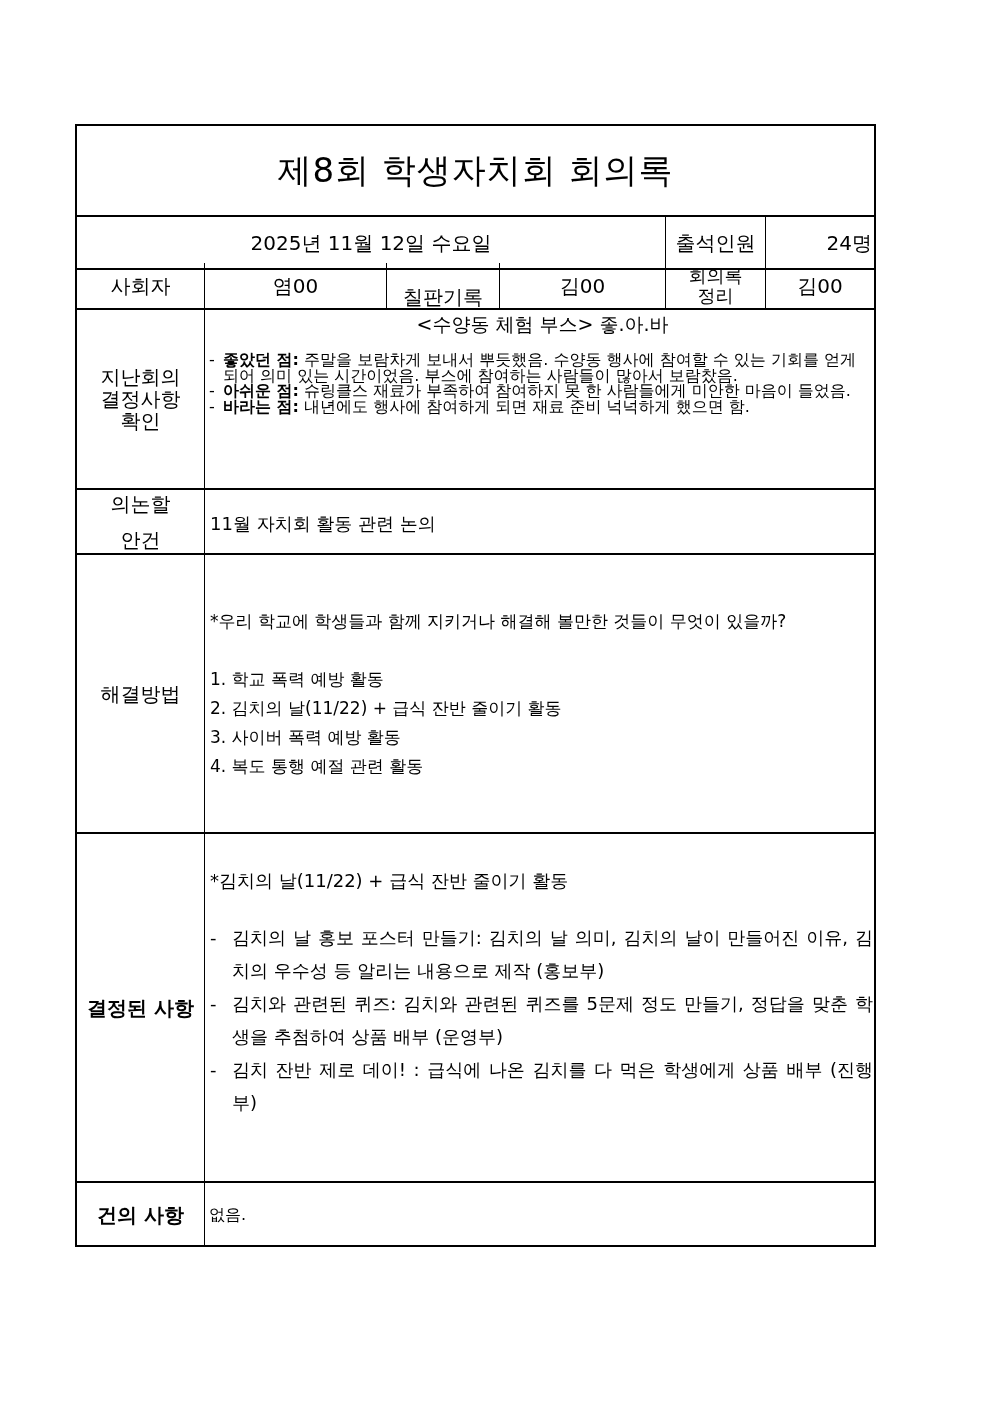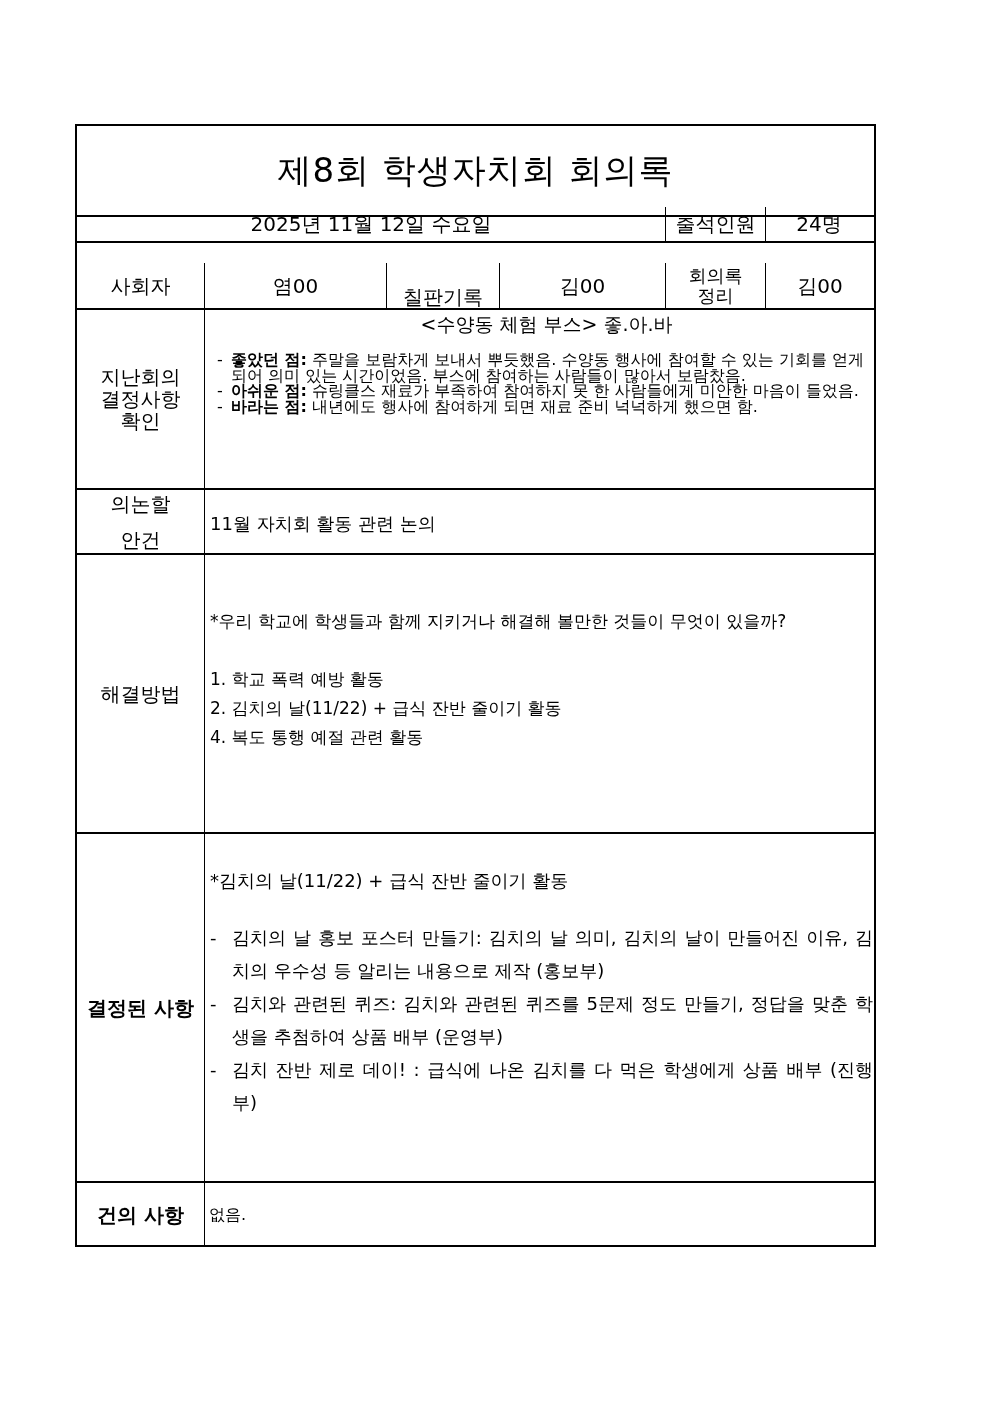--- a/index.html
+++ b/index.html
@@ -38,21 +38,21 @@
     box-sizing: border-box;
     display: flex;
     align-items: center;
     justify-content: center;
     text-align: center;
   }
   .vline { border-left: 1px solid #000; }
 
   
   .r-title { top: 0; height: 91px; }
-  .r-date  { top: 81px; height: 36px; text-decoration: underline; }
+  .r-date  { top: 91px; height: 53px; text-decoration: underline; }
   .r-people{ top: 137px; height: 47px; padding-left: 44px; }
   .r-last  { top: 184px; height: 180px; }
   .r-agenda{ top: 364px; height: 65px; }
   .r-method{ top: 429px; height: 279px; }
   .r-decide{ top: 708px; height: 349px; }
   .r-sugg  { top: 1057px; height: 63px; }
 
   .title {
     font-size: 34px;
     font-family: "DejaVu Sans", "Liberation Sans", sans-serif;
@@ -71,21 +71,21 @@
     line-height: 20px;
   }
 
   .left-col { left: 0; width: 127px; }
   .content {
     left: 127px;
     width: 672px;
     border-left: 1px solid #000;
     display: block;
     text-align: left;
-    padding-left: 12px;
+    padding-left: 4px;
   }
 
   .last-heading {
     text-align: center;
     font-family: "DejaVu Sans", "Liberation Sans", sans-serif;
     font-size: 19px;
     margin-top: 2px;
     height: 24px;
   }
   .last-body {
@@ -153,21 +153,21 @@
     </div>
   </div>
 
   <div class="row r-date" style="border-bottom-width:2px;">
     <div class="cell" style="left:0;width:588px;">
       <span class="label">2025년 11월 12일 수요일</span>
     </div>
     <div class="cell vline" style="left:588px;width:100px;">
       <span class="label">출석인원</span>
     </div>
-    <div class="cell vline" style="left:688px;width:109px;justify-content:center;padding-right:2px;">
+    <div class="cell vline" style="left:688px;width:109px;justify-content:flex-end;padding-right:2px;">
       <span class="label">24명</span>
     </div>
   </div>
 
   <div class="row r-people">
     <div class="cell" style="left:0;width:127px;">
       <span class="label">사회자</span>
     </div>
     <div class="cell vline" style="left:127px;width:182px;">
       <span class="label">염00</span>
@@ -223,20 +223,21 @@
     <div class="cell left-col" style="flex-direction:row;">
       <span class="label label-tall">해결</span>
       <span class="label label-tall">방법</span>
     </div>
     <div class="cell content">
       <div class="method-body">
         <div>*우리 학교에 학생들과 함께 지키거나 해결해 볼만한 것들이 무엇이 있을까?</div>
         <div class="gap"></div>
         <div>1. 학교 폭력 예방 활동</div>
         <div>2. 김치의 날(11/22) + 급식 잔반 줄이기 활동</div>
+        <div>3. 사이버 폭력 예방 활동</div>
         <div>4. 복도 통행 예절 관련 활동</div>
       </div>
     </div>
   </div>
 
   <div class="row r-decide">
     <div class="cell left-col">
       <span class="label label-bold">결정된 사항</span>
     </div>
     <div class="cell content">

